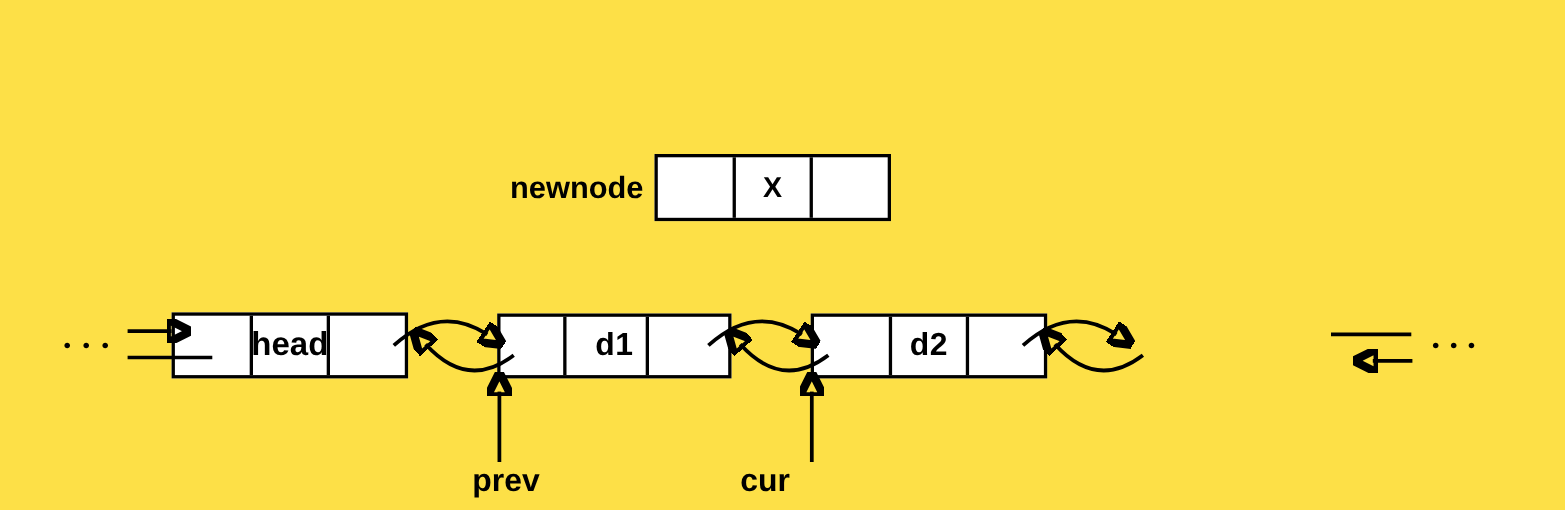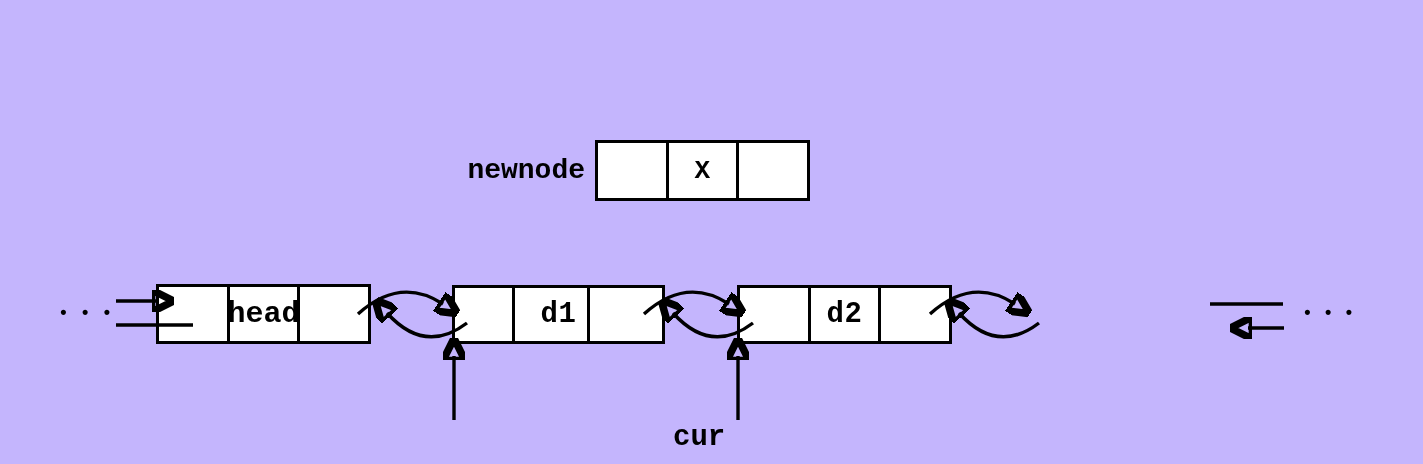--- a/index.html
+++ b/index.html
@@ -3,24 +3,23 @@
 <meta charset="utf-8">
 <style>
   * { margin: 0; padding: 0; box-sizing: border-box; }
   html, body { background: #ffffff; }
   body { font-family: "Liberation Sans", "DejaVu Sans", sans-serif; }
 
   .canvas {
     position: relative;
     width: 1423px;
     height: 464px;
-    background: #c4b5fd;
+    background: #fde047;
     overflow: hidden;
     color: #000;
-    font-family: Liberation Mono, monospace;
   }
 
   
   .node {
     position: absolute;
     display: flex;
     border: 3px solid #000;
     background: #fff;
   }
   .cell {
@@ -112,20 +111,21 @@
     <div class="cell"></div>
   </div>
 
   <div class="node pos-d2">
     <div class="cell"></div>
     <div class="cell">d2</div>
     <div class="cell"></div>
   </div>
 
 
+  <div class="lbl lbl-prev">prev</div>
   <div class="lbl lbl-cur">cur</div>
 
   <svg class="arrows" viewBox="0 0 1423 464">
     <defs>
       <marker id="ah" viewBox="0 0 10 10" refX="2" refY="5" markerWidth="6.5" markerHeight="6.5" orient="auto">
         <path d="M0,0 L10,5 L0,10 z" fill="#000" stroke="none"></path>
       </marker>
     </defs>
 
     <line x1="116" y1="301" x2="156" y2="301" marker-end="url(#ah)"></line>

